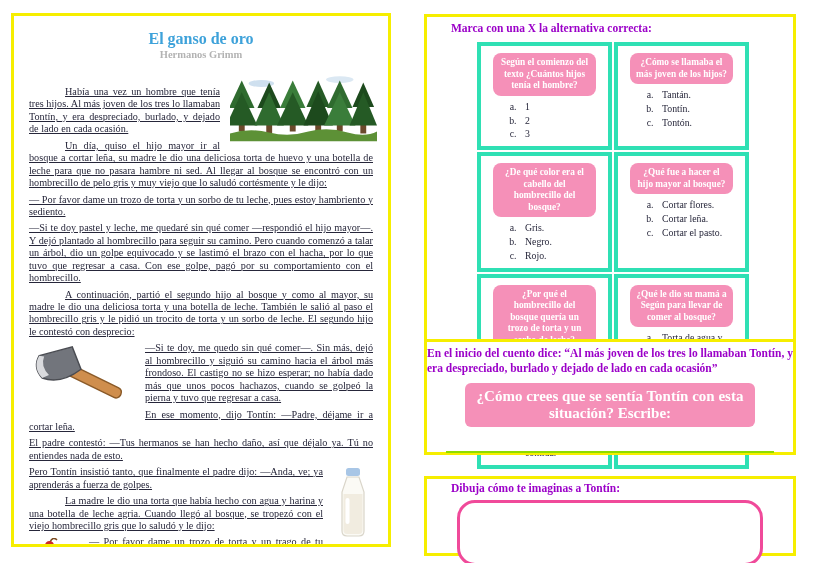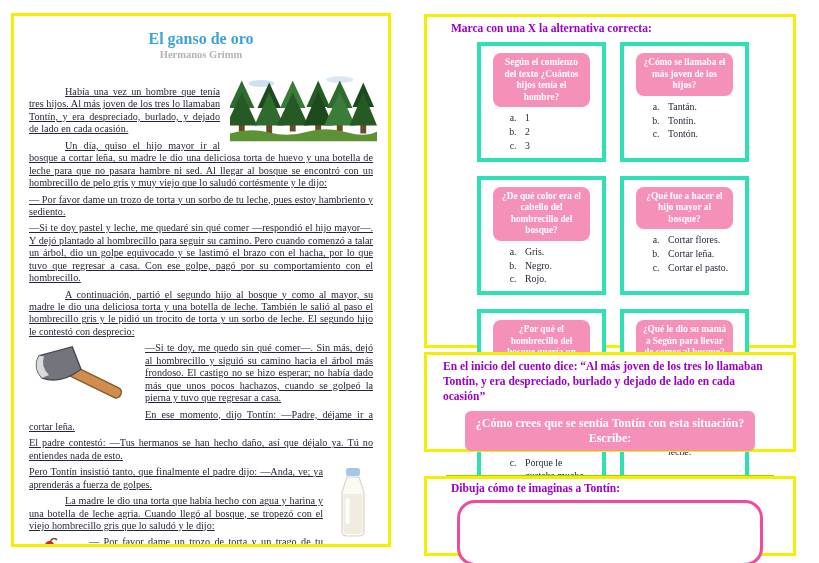--- a/index.html
+++ b/index.html
@@ -41,30 +41,30 @@
   .illu-axe    { width: 108px; height: 66px; margin: 2px 10px 2px -2px; }
   .illu-milk   { width: 40px;  height: 70px; margin: 2px 0 2px 10px; }
   .illu-cake   { width: 52px;  height: 54px; margin: 2px 10px 2px -2px; }
 
   
   .section {
     position: absolute; left: 424px; width: 372px;
     border: 3px solid #f6ee00; background: #fff;
   }
   .sec-quiz    { top: 14px;  height: 334px; padding: 4px 24px; }
-  .sec-write   { top: 352px; height: 100px; padding: 4px 16px; }
+  .sec-write   { top: 339px; height: 116px; padding: 4px 0; }
   .sec-draw    { top: 476px; height: 80px;  padding: 2px 24px; }
 
   .purple-heading {
     color: #9b00c8; font-weight: bold; font-size: 11.5px; line-height: 1.3;
   }
 
   .q-grid {
     display: grid; grid-template-columns: 1fr 1fr;
-    gap: 14px; margin: 6px 20px 0 26px;
+    gap: 2px; margin: 6px 20px 0 26px;
   }
   .q-card {
     border: 4px solid #2fe0b4; background: #fff;
     padding: 5px 6px 4px;
   }
   .q-title {
     background: #f590b8; color: #ffffff;
     border-radius: 8px; padding: 4px 6px;
     margin: 2px 6px 5px; text-align: center;
     font-weight: bold; font-size: 9.3px; line-height: 1.25;
@@ -73,21 +73,21 @@
     margin: 0; padding: 0 0 0 24px;
     list-style-type: lower-alpha;
     font-size: 9.8px; line-height: 1.3;
   }
   .q-options li { padding-left: 6px; margin: 0 8px 1px; }
 
   .write-prompt {
     background: #f590b8; color: #ffffff;
     border-radius: 6px; width: 290px; margin: 7px auto 8px;
     padding: 5px 8px; text-align: center;
-    font-weight: bold; font-size: 12px;
+    font-weight: bold; font-size: 15px;
   }
   .write-line {
     border: none; border-top: 2px solid #8edc00;
     width: 328px; margin: 0 auto;
   }
   .write-line.first { margin-top: 24px; }
   .write-line.second { margin-top: 24px; }
 
   .draw-box {
     margin: 4px 6px 0; height: 66px;

